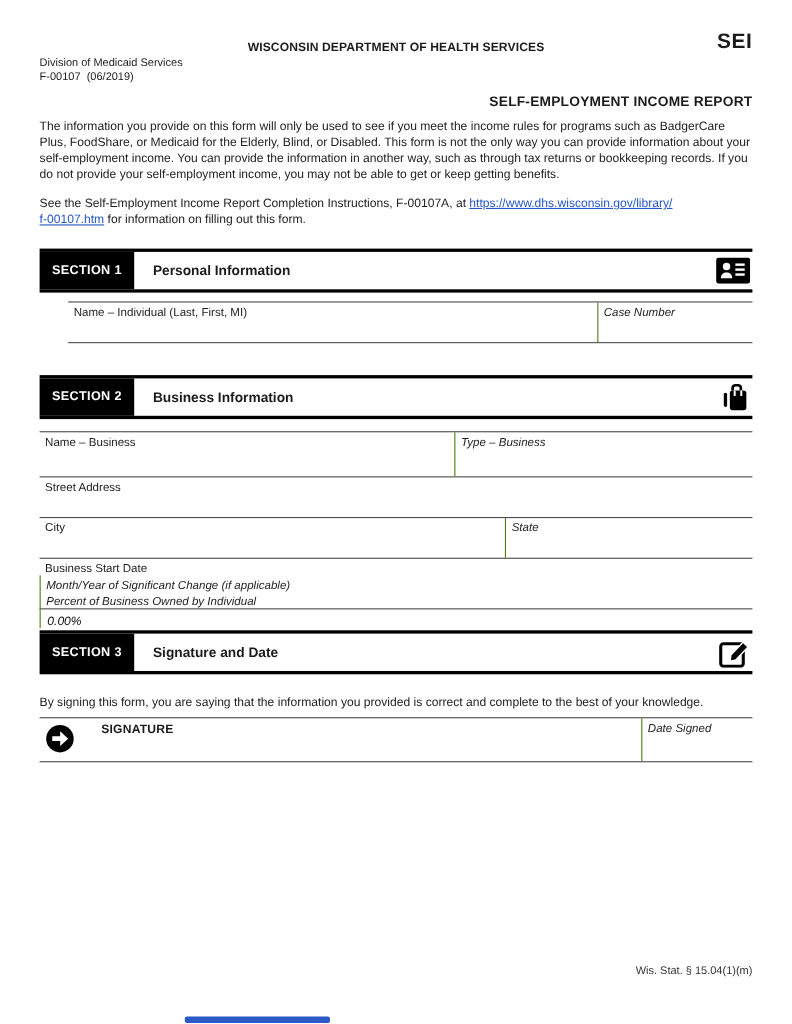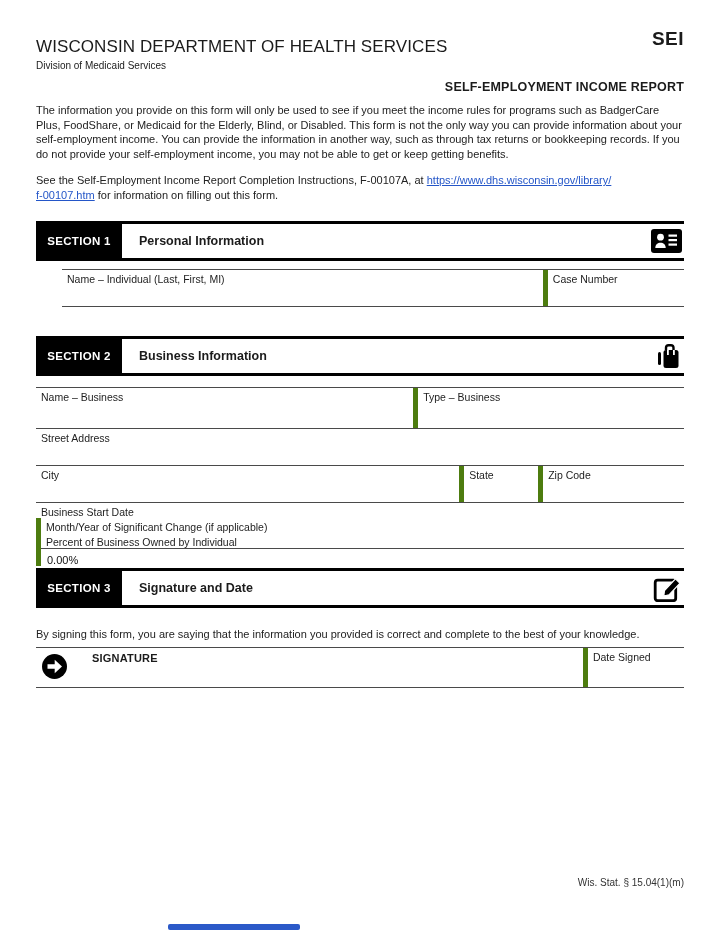--- a/index.html
+++ b/index.html
@@ -2,21 +2,21 @@
 <html><head>
 <meta charset="utf-8">
 <style>
   * { margin:0; padding:0; box-sizing:border-box; }
   html,body { background:#ffffff; }
   body { font-family:"Liberation Sans", sans-serif; color:#1b1b1b; }
   .page { position:relative; width:720px; height:931px; background:#ffffff; padding:0 36px; overflow:hidden; }
 
   
   .hdr { position:relative; padding-top:37px; }
-  .agency { font-size:17px; font-weight:normal; letter-spacing:.1px; }
+  .agency { font-size:11px; font-weight:bold; letter-spacing:.1px;text-align:center; }
   .division { font-size:10px; margin-top:3px; }
   .formnum { font-size:10px; margin-top:2px; white-space:pre; }
   .sei { position:absolute; right:0; top:28px; font-size:19px; font-weight:bold; letter-spacing:.5px; }
 
   .title { margin-top:9px; text-align:right; font-size:12.5px; font-weight:bold; letter-spacing:.2px; }
 
   .para { margin-top:9px; font-size:11px; line-height:14.5px; color:#222; }
   .instr { margin-top:12px; }
   a.flink { color:#2456c8; text-decoration:underline; cursor:pointer; }
 
@@ -24,21 +24,21 @@
   .secbar { margin-top:19px; border-top:3px solid #000; border-bottom:3px solid #000; height:40px; display:flex; align-items:center; }
   .seclabel { background:#000; color:#fff; width:86px; height:34px; display:flex; align-items:center; justify-content:center; font-size:11.5px; font-weight:bold; letter-spacing:.3px; flex:0 0 auto; }
   .sectitle { font-size:12.5px; font-weight:bold; margin-left:17px; }
   .secicon { margin-left:auto; margin-right:2px; display:flex; align-items:center; }
 
   
   .tbl { border:0; }
   .row { display:flex; border-top:1px solid #4a4a4a; }
   .tbl .row:last-child { border-bottom:1px solid #4a4a4a; }
   .cell { position:relative; padding:3px 5px 0 5px; }
-  .cell + .cell { border-left:5px solid #4d7c0f; }
+  .cell + .cell { border-left:1px solid #4d7c0f;font-style:italic; }
   .flabel { font-size:10.5px; color:#1d1d1d; }
   .fvalue { font-size:11px; color:#111; margin-top:6px; margin-left:1px; }
 
   .tbl1 { margin-top:8px; }
   .tbl1 .row { height:38px;margin-left:26px; }
   .c-name-ind { width:77.3%; }
   .c-case { width:22.7%; }
 
   .tbl2 { margin-top:11px; }
   .r1 { height:41px; } .r2 { height:37px;justify-content:flex-end; } .r3 { height:37px; } .r4 { height:47px;flex-direction:column; }
@@ -61,20 +61,21 @@
   .bluebar { position:absolute; left:168px; top:924px; width:132px; height:6px; background:#2b59c8; border-radius:2px; }
 </style>
 </head>
 <body>
 
 <div class="page">
 
   <div class="hdr">
     <div class="agency">WISCONSIN DEPARTMENT OF HEALTH SERVICES</div>
     <div class="division">Division of Medicaid Services</div>
+    <div class="formnum">F-00107  (06/2019)</div>
     <div class="sei">SEI</div>
   </div>
 
   <div class="title">SELF-EMPLOYMENT INCOME REPORT</div>
 
   <div class="para">The information you provide on this form will only be used to see if you meet the income rules for programs such as BadgerCare Plus, FoodShare, or Medicaid for the Elderly, Blind, or Disabled. This form is not the only way you can provide information about your self-employment income. You can provide the information in another way, such as through tax returns or bookkeeping records. If you do not provide your self-employment income, you may not be able to get or keep getting benefits.</div>
 
   <div class="para instr"><span>See the Self-Employment Income Report Completion Instructions, F-00107A, at </span><a class="flink">https://www.dhs.wisconsin.gov/library/</a><br><a class="flink">f-00107.htm</a><span> for information on filling out this form.</span></div>
 
   <div class="secbar">
@@ -131,23 +132,20 @@
         <div class="flabel">Street Address</div>
       </div>
     </div>
     <div class="row r3">
       <div class="cell c-city">
         <div class="flabel">City</div>
       </div>
       <div class="cell c-state">
         <div class="flabel">State</div>
       </div>
-      <div class="cell c-zip">
-        <div class="flabel">Zip Code</div>
-      </div>
     </div>
     <div class="row r4">
       <div class="cell c-start">
         <div class="flabel">Business Start Date</div>
       </div>
       <div class="cell c-change">
         <div class="flabel">Month/Year of Significant Change (if applicable)</div>
       </div>
       <div class="cell c-pct">
         <div class="flabel">Percent of Business Owned by Individual</div>

